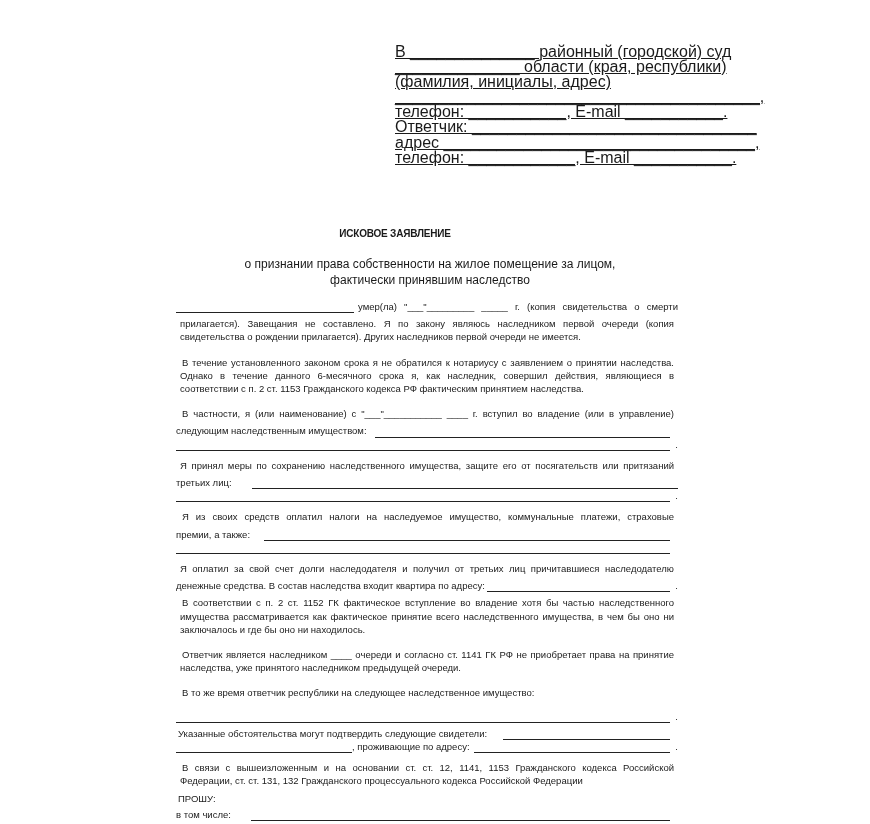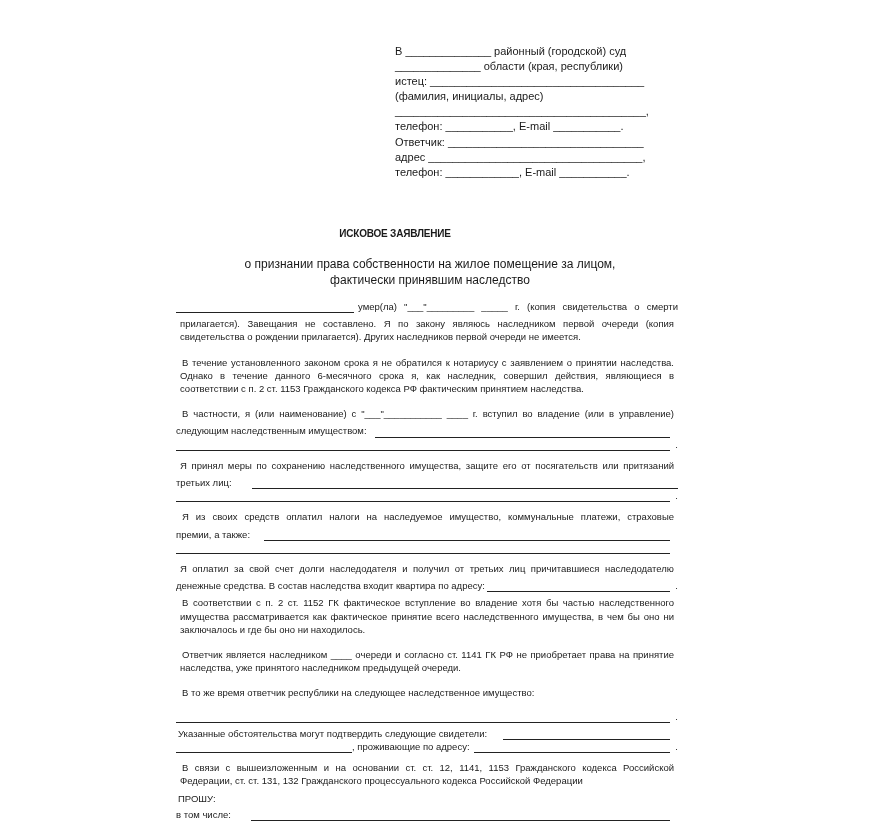--- a/index.html
+++ b/index.html
@@ -1,19 +1,19 @@
 <!DOCTYPE html>
 <html><head>
 <meta charset="utf-8">
 <style>
   html, body { margin: 0; padding: 0; background: #ffffff; }
   body { width: 870px; height: 824px; position: relative; overflow: hidden;
          font-family: "Liberation Sans", "DejaVu Sans", sans-serif; color: #1a1a1a; }
   .page { position: absolute; left: 0; top: 0; width: 870px; height: 824px; }
-  .hdr { position: absolute; left: 395px; top: 44px; width: 240px; font-size: 11px; line-height: 15.1px; }
+  .hdr { position: absolute; left: 395px; top: 44px; width: 240px; font-size: 16px; line-height: 15.1px; text-decoration: underline; }
   .hdr .ln { white-space: nowrap; height: 15.1px; }
   .title { position: absolute; left: 0; width: 790px; top: 228px; text-align: center; font-size: 10px; font-weight: bold; letter-spacing: -0.2px; }
   .subtitle { position: absolute; left: 0; width: 860px; top: 256px; text-align: center; font-size: 12px; line-height: 16px; }
   .body { position: absolute; left: 176px; top: 300px; width: 502px; font-size: 9.5px; line-height: 13.2px; }
   .p { text-align: justify; margin: 4px; }
   .p.last { text-align-last: justify; }
   .gap { height: 4px; }
   .fill { display: inline-block; border-bottom: 1px solid #222; height: 9px; vertical-align: baseline; }
   .fullline { display: flex; align-items: flex-end; height: 13.2px; }
   .fullline .bar { flex: 1; border-bottom: 1px solid #222; height: 9px; }
@@ -23,21 +23,20 @@
   .rowflex .end { width: 8px; text-align: right; }
 </style>
 </head>
 <body>
 
 <div class="page">
 
   <div class="hdr">
     <div class="ln">В ______________ районный (городской) суд</div>
     <div class="ln">______________ области (края, республики)</div>
-    <div class="ln">истец: ___________________________________</div>
     <div class="ln">(фамилия, инициалы, адрес)</div>
     <div class="ln">_________________________________________,</div>
     <div class="ln">телефон: ___________, E-mail ___________.</div>
     <div class="ln">Ответчик: ________________________________</div>
     <div class="ln">адрес ___________________________________,</div>
     <div class="ln">телефон: ____________, E-mail ___________.</div>
   </div>
 
   <div class="title">ИСКОВОЕ ЗАЯВЛЕНИЕ</div>
   <div class="subtitle">

